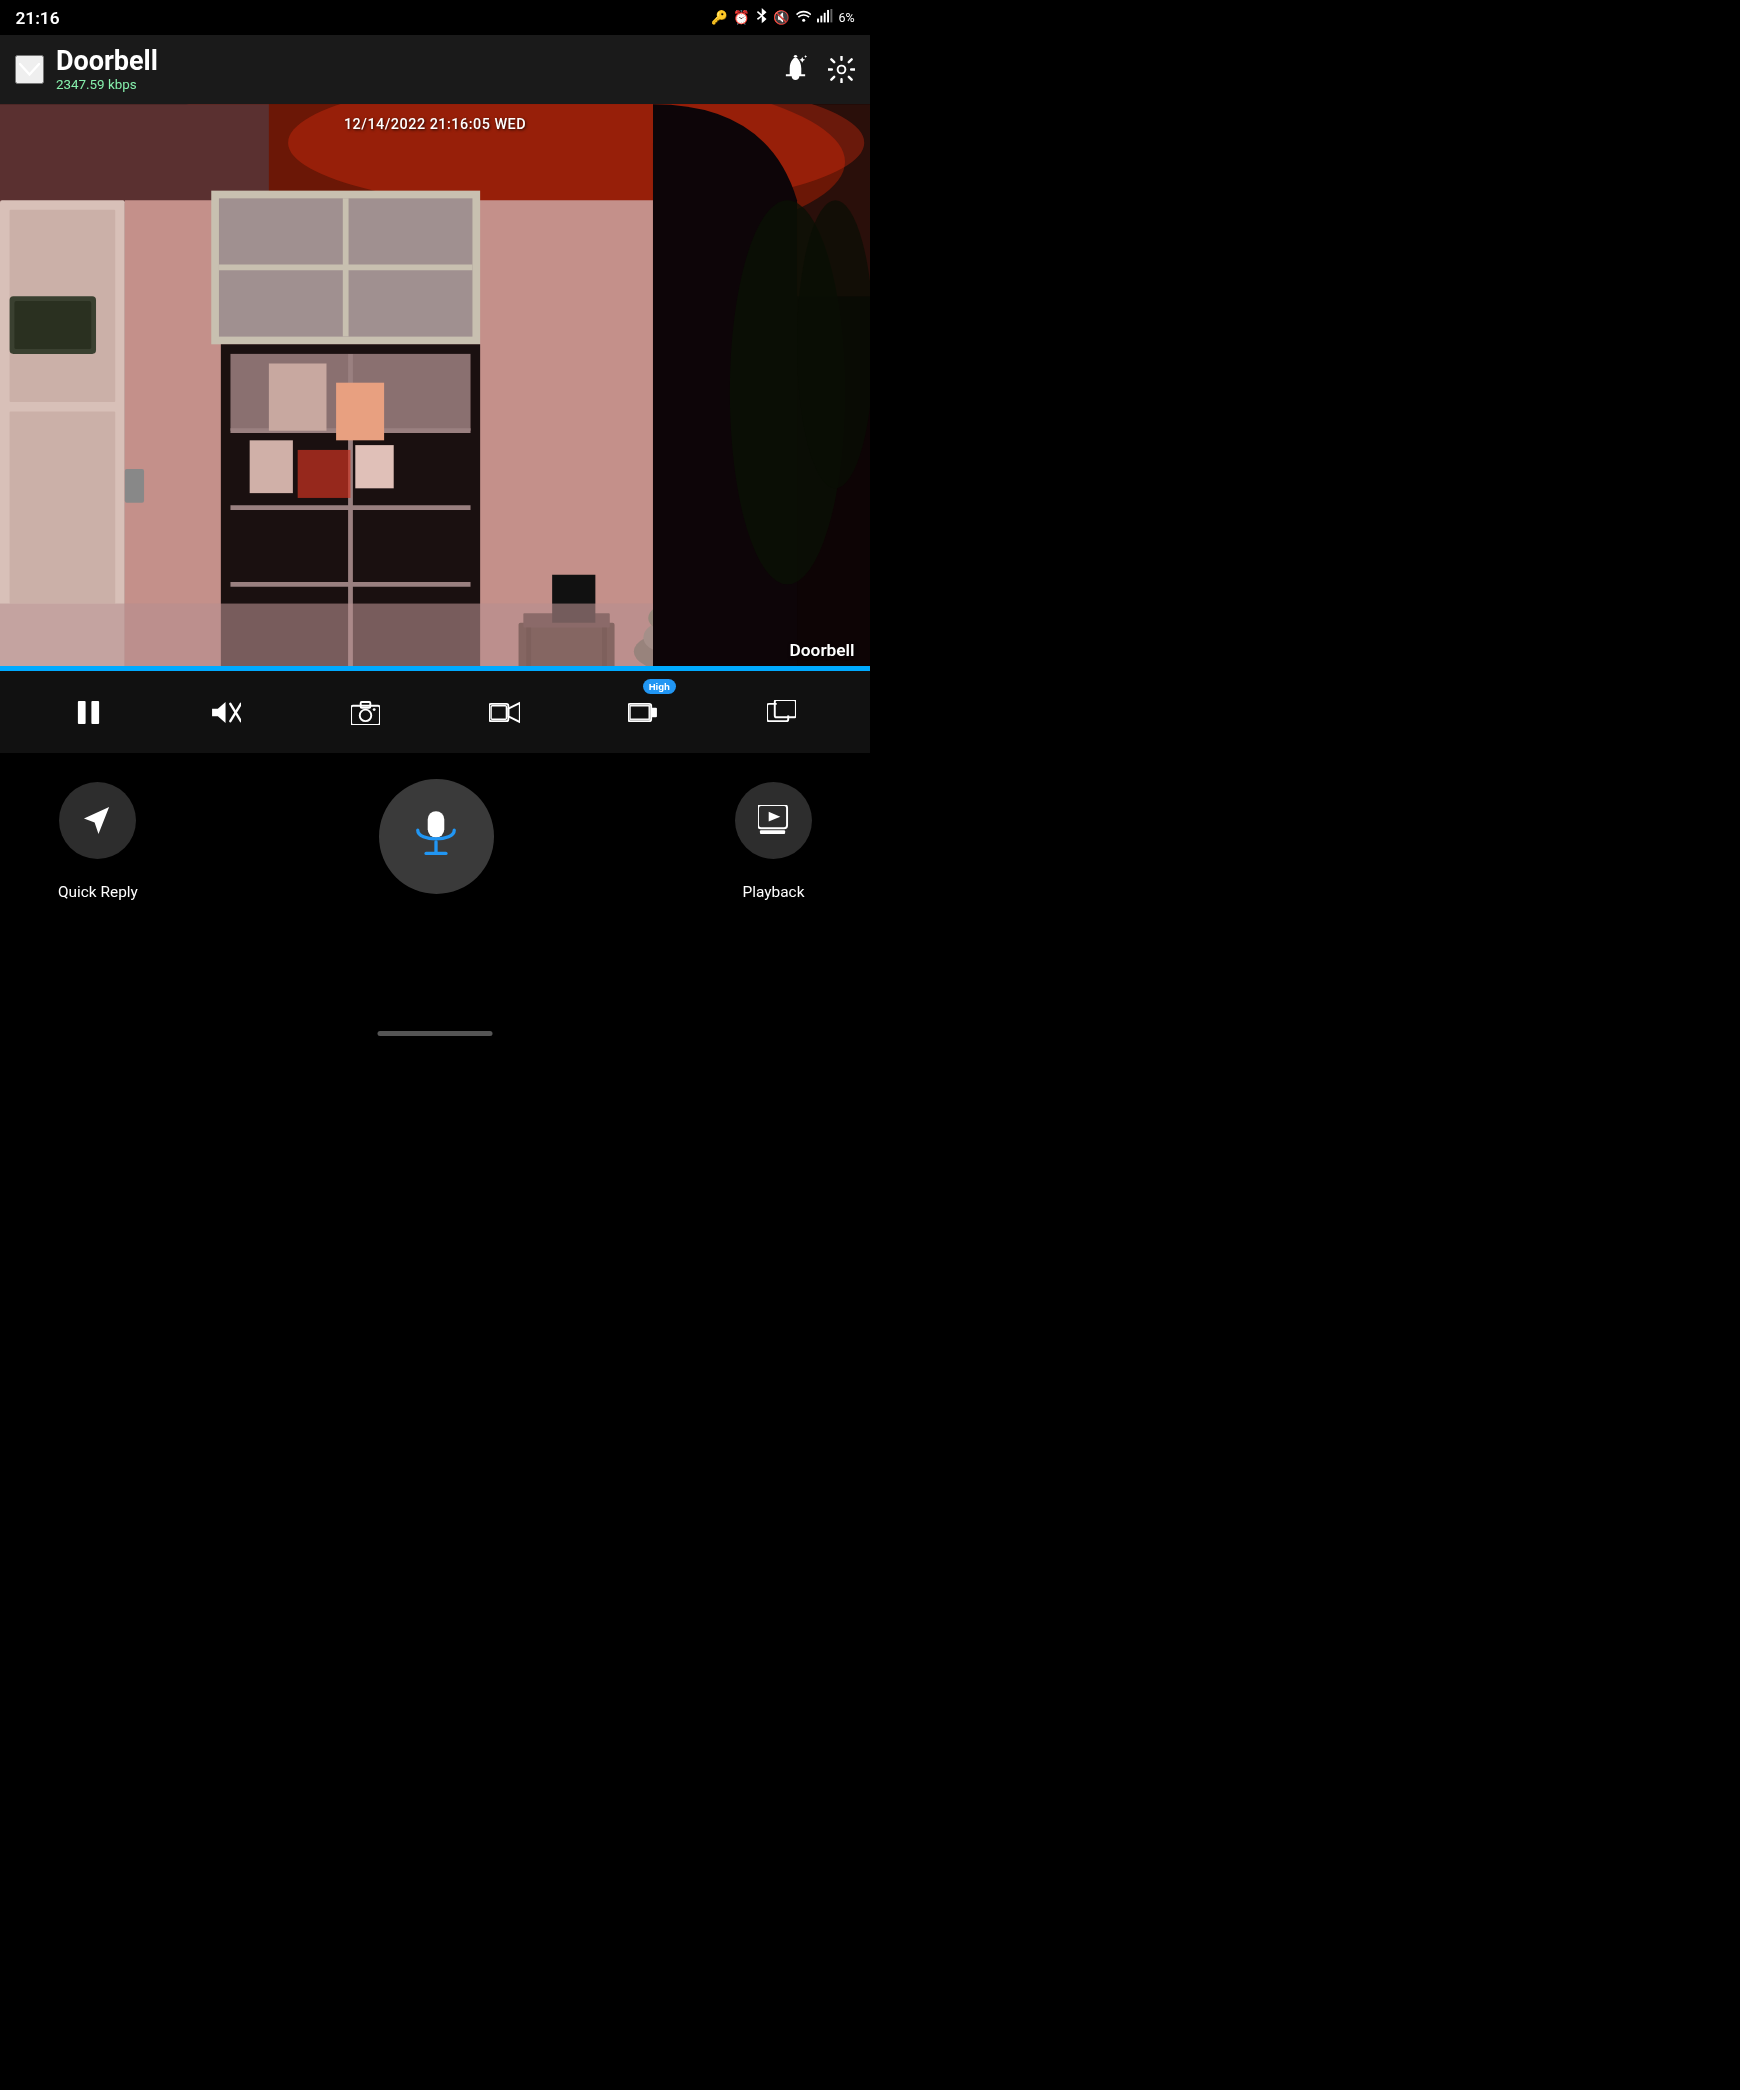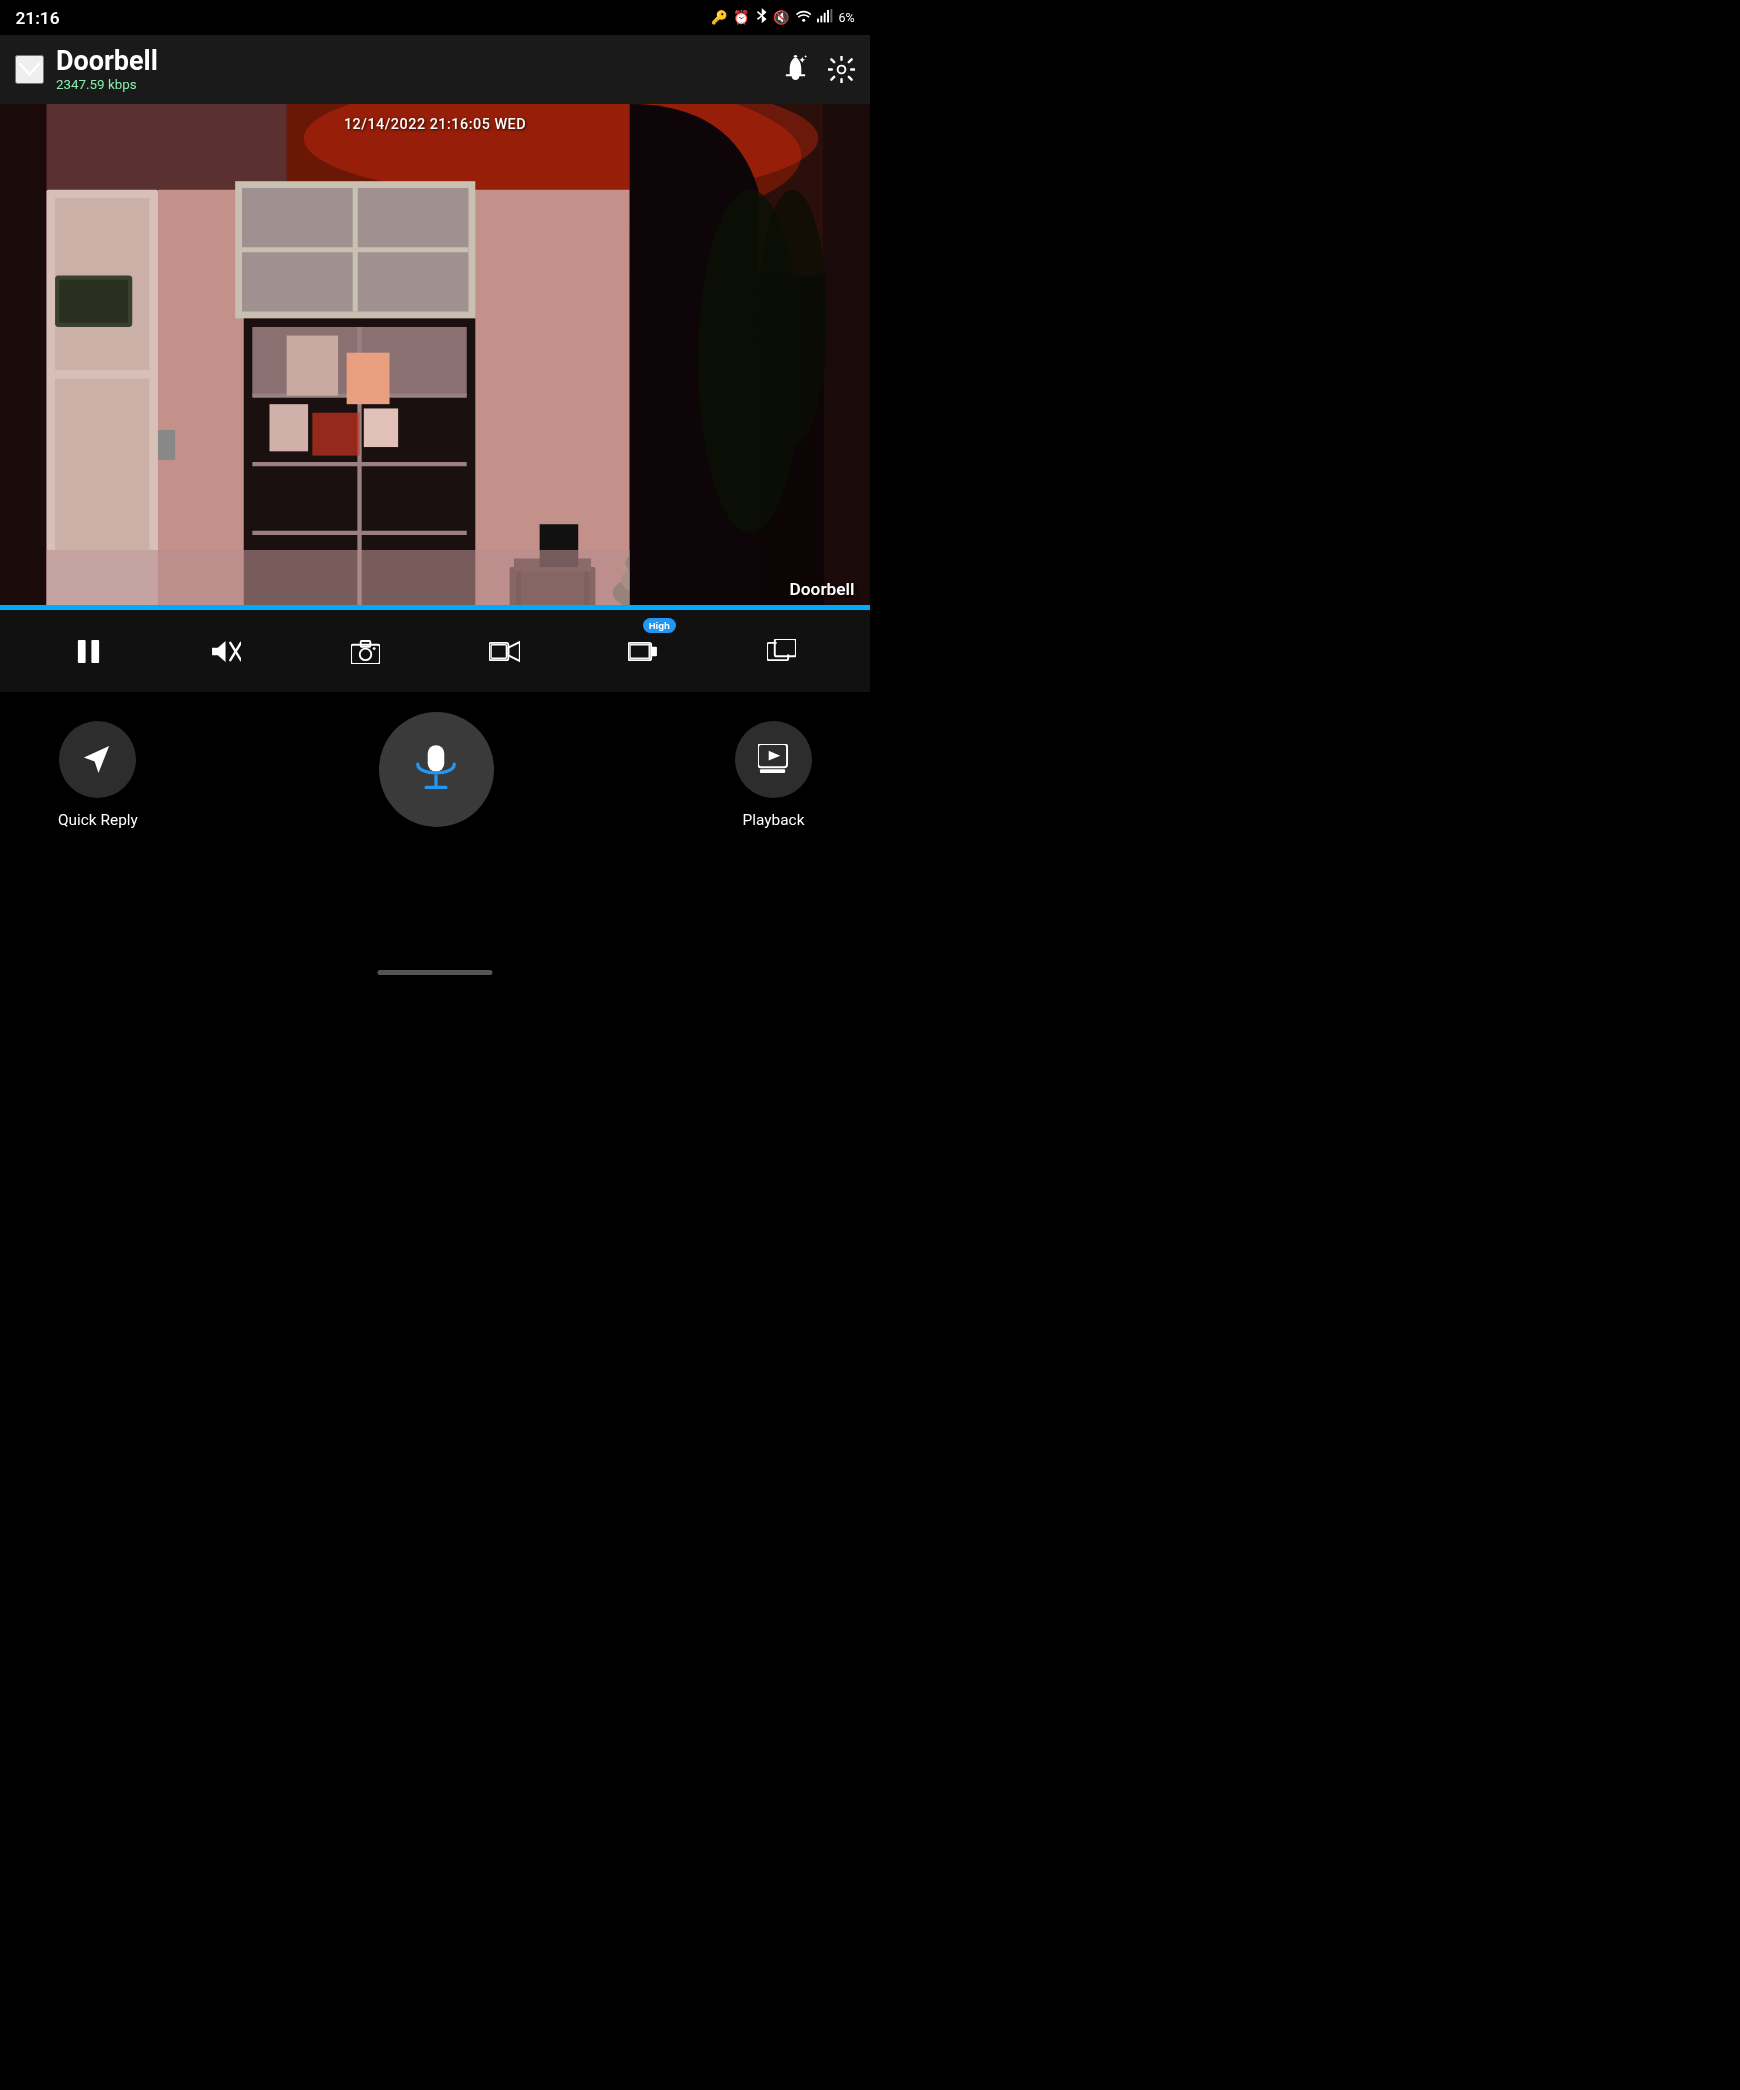--- a/index.html
+++ b/index.html
@@ -103,21 +103,21 @@
       border: none;
       display: flex;
       align-items: center;
       justify-content: center;
     }
 
     
     .camera-feed {
       position: relative;
       width: 870px;
-      height: 506px;
+      height: 567px;
       background: #1a0a0a;
       overflow: hidden;
     }
 
     .camera-timestamp {
       position: absolute;
       top: 11.5px;
       left: 50%;
       transform: translateX(-50%);
       color: #fff;
@@ -202,21 +202,21 @@
       justify-content: space-between;
       width: 100%;
       padding: 0 58px;
       margin-top: 9.6px;
     }
 
     .action-item {
       display: flex;
       flex-direction: column;
       align-items: center;
-      gap: 13px;
+      gap: 24px;
       cursor: pointer;
     }
 
     .action-circle {
       width: 77px;
       height: 77px;
       border-radius: 50%;
       background: #2d2d2d;
       display: flex;
       align-items: center;

